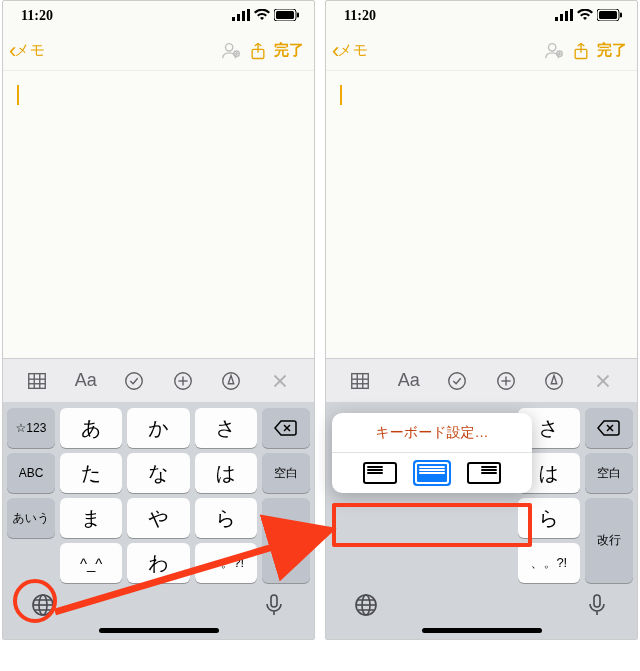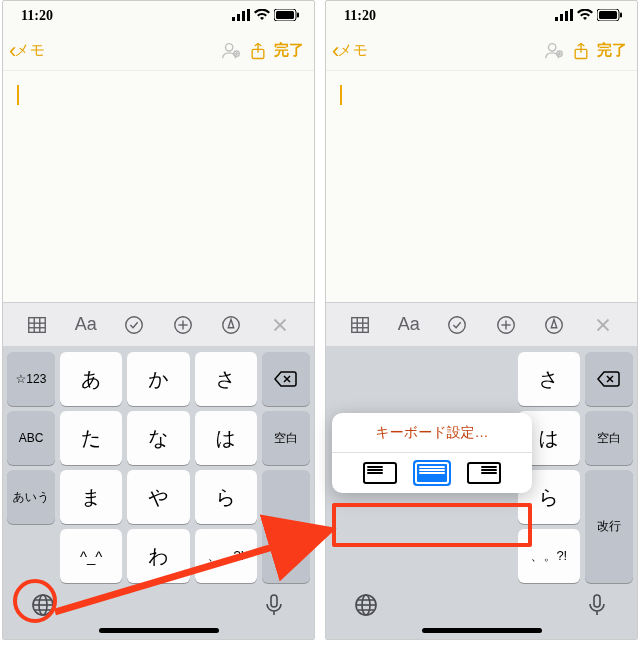--- a/index.html
+++ b/index.html
@@ -67,21 +67,21 @@
     padding: 6px 4px 4px 4px;
     display: grid;
     grid-template-columns: 48px 1fr 1fr 1fr 48px;
     gap: 5px;
     position: relative;
   }
   .key {
     background: #fdfdfe;
     border-radius: 6px;
     box-shadow: 0 1px 0 rgba(0,0,0,0.3);
-    height: 54px;
+    height: 40px;
     display: flex; align-items: center; justify-content: center;
     font-size: 20px; color: #000;
   }
   .key.gray { background: #bfc3cb; color: #000; font-size: 14px; }
   .key.small { font-size: 12px; }
   .key.span2 { grid-row: span 2; height: auto; }
   .kb-bottom {
     background: #d1d4d9;
     height: 52px;
     display: flex; align-items: flex-start; justify-content: space-between;

